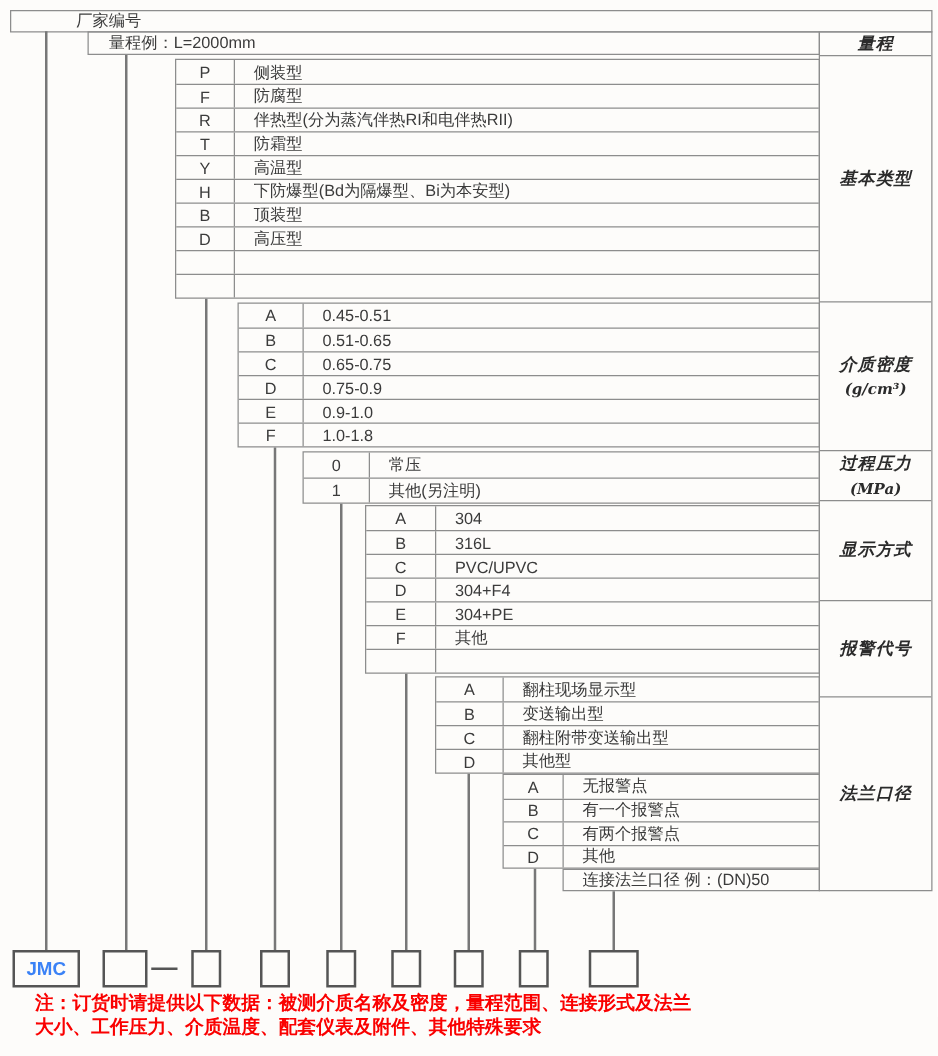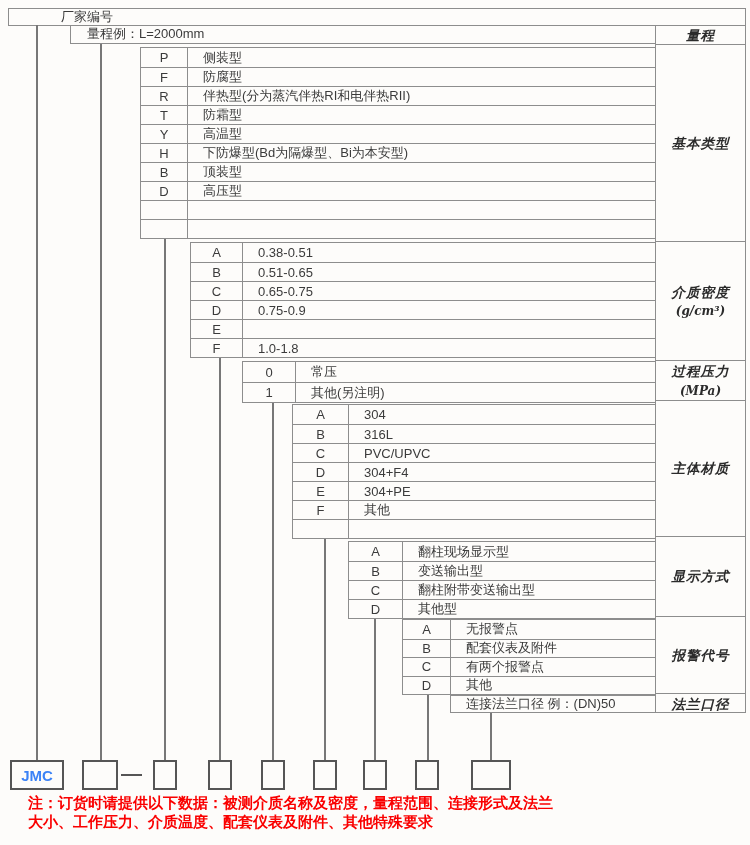--- a/index.html
+++ b/index.html
@@ -160,36 +160,37 @@
         <div class="cell desc"></div>
       </div>
       <div class="trow">
         <div class="cell code"></div>
         <div class="cell desc"></div>
       </div>
     </div>
   <div class="block sec1">
       <div class="trow">
         <div class="cell code">A</div>
-        <div class="cell desc">0.38-0.51</div>
+        <div class="cell desc">0.45-0.51</div>
       </div>
       <div class="trow">
         <div class="cell code">B</div>
         <div class="cell desc">0.51-0.65</div>
       </div>
       <div class="trow">
         <div class="cell code">C</div>
         <div class="cell desc">0.65-0.75</div>
       </div>
       <div class="trow">
         <div class="cell code">D</div>
         <div class="cell desc">0.75-0.9</div>
       </div>
       <div class="trow">
         <div class="cell code">E</div>
+        <div class="cell desc">0.9-1.0</div>
       </div>
       <div class="trow">
         <div class="cell code">F</div>
         <div class="cell desc">1.0-1.8</div>
       </div>
     </div>
   <div class="block sec2">
       <div class="trow">
         <div class="cell code">0</div>
         <div class="cell desc">常压</div>
@@ -247,21 +248,21 @@
         <div class="cell desc">其他型</div>
       </div>
     </div>
   <div class="block sec5">
       <div class="trow">
         <div class="cell code">A</div>
         <div class="cell desc">无报警点</div>
       </div>
       <div class="trow">
         <div class="cell code">B</div>
-        <div class="cell desc">配套仪表及附件</div>
+        <div class="cell desc">有一个报警点</div>
       </div>
       <div class="trow">
         <div class="cell code">C</div>
         <div class="cell desc">有两个报警点</div>
       </div>
       <div class="trow">
         <div class="cell code">D</div>
         <div class="cell desc">其他</div>
       </div>
     </div>
@@ -279,24 +280,20 @@
       <span>基本类型</span>
 
     </div>
     <div class="rlcell rl3">
       <span>介质密度</span>
       <span class="sub">(g/cm³)</span>
     </div>
     <div class="rlcell rl4">
       <span>过程压力</span>
       <span class="sub">(MPa)</span>
-    </div>
-    <div class="rlcell rl5">
-      <span>主体材质</span>
-
     </div>
     <div class="rlcell rl6">
       <span>显示方式</span>
 
     </div>
     <div class="rlcell rl7">
       <span>报警代号</span>
 
     </div>
     <div class="rlcell rl8">

